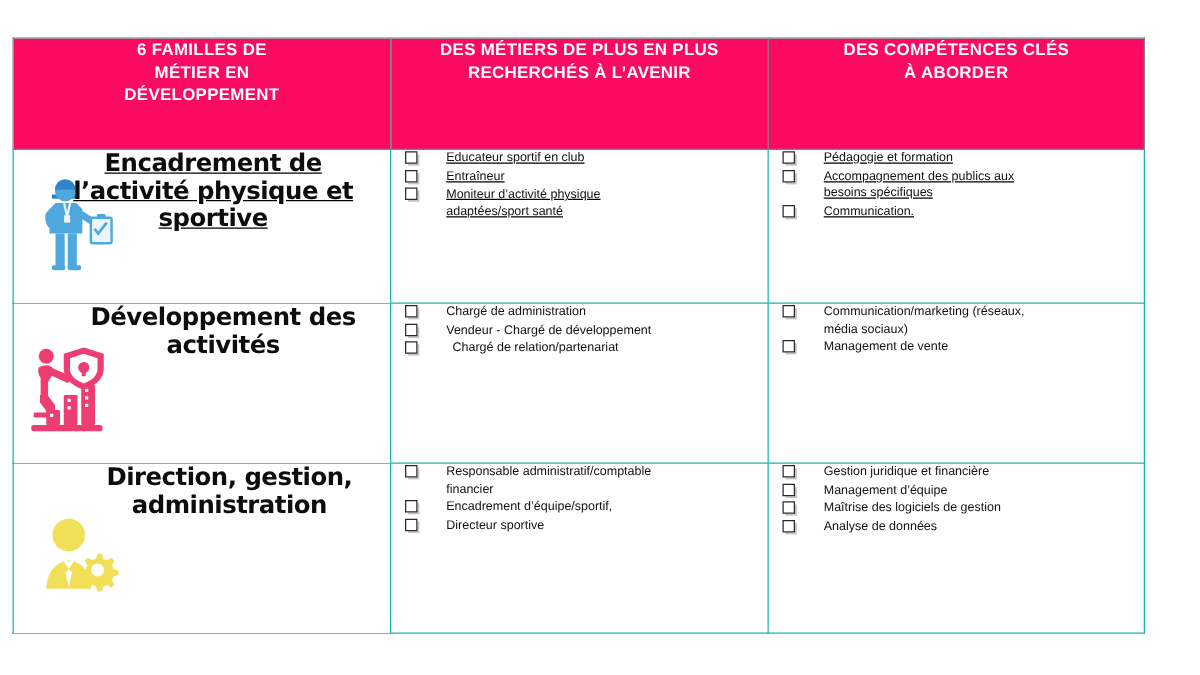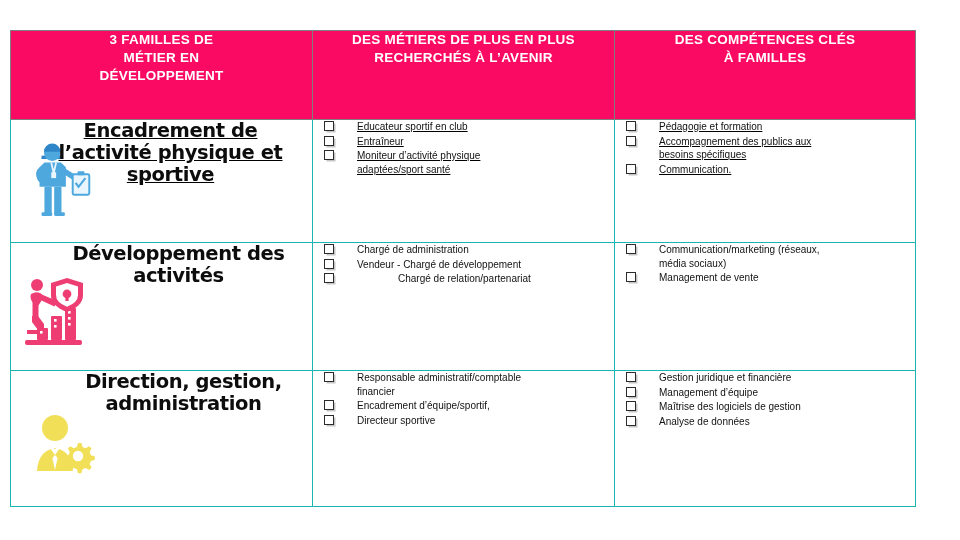--- a/index.html
+++ b/index.html
@@ -140,48 +140,48 @@
     width: 8px;
     height: 8px;
     border: 1.4px solid #2b2b2b;
     background: #ffffff;
     box-shadow: 2px 2px 0 -0.5px rgba(150,150,150,0.55);
   }
   ul.boxlist li .txt {
     display: block;
     white-space: pre-line;
   }
-  li.indent .txt { text-indent: 5px; margin-left: 36px; }
+  li.indent .txt { text-indent: 5px; }
 </style>
 </head>
 <body>
 
 <div class="slide">
 
   <table class="matrix">
     <colgroup>
       <col class="col-family">
       <col class="col-jobs">
       <col class="col-skills">
     </colgroup>
 
     <thead>
       <tr>
         <th class="head-cell">
-          <span class="head-text">3 FAMILLES DE
+          <span class="head-text">6 FAMILLES DE
 MÉTIER EN
 DÉVELOPPEMENT</span>
         </th>
         <th class="head-cell">
           <span class="head-text">DES MÉTIERS DE PLUS EN PLUS
 RECHERCHÉS À L’AVENIR</span>
         </th>
         <th class="head-cell">
           <span class="head-text">DES COMPÉTENCES CLÉS
-À FAMILLES</span>
+À ABORDER</span>
         </th>
       </tr>
     </thead>
 
     <tbody>
 
       <tr class="row-1">
         <td class="body-cell family-cell">
           <span class="family-icon">
             <svg viewBox="0 0 72 80" xmlns="http://www.w3.org/2000/svg">

